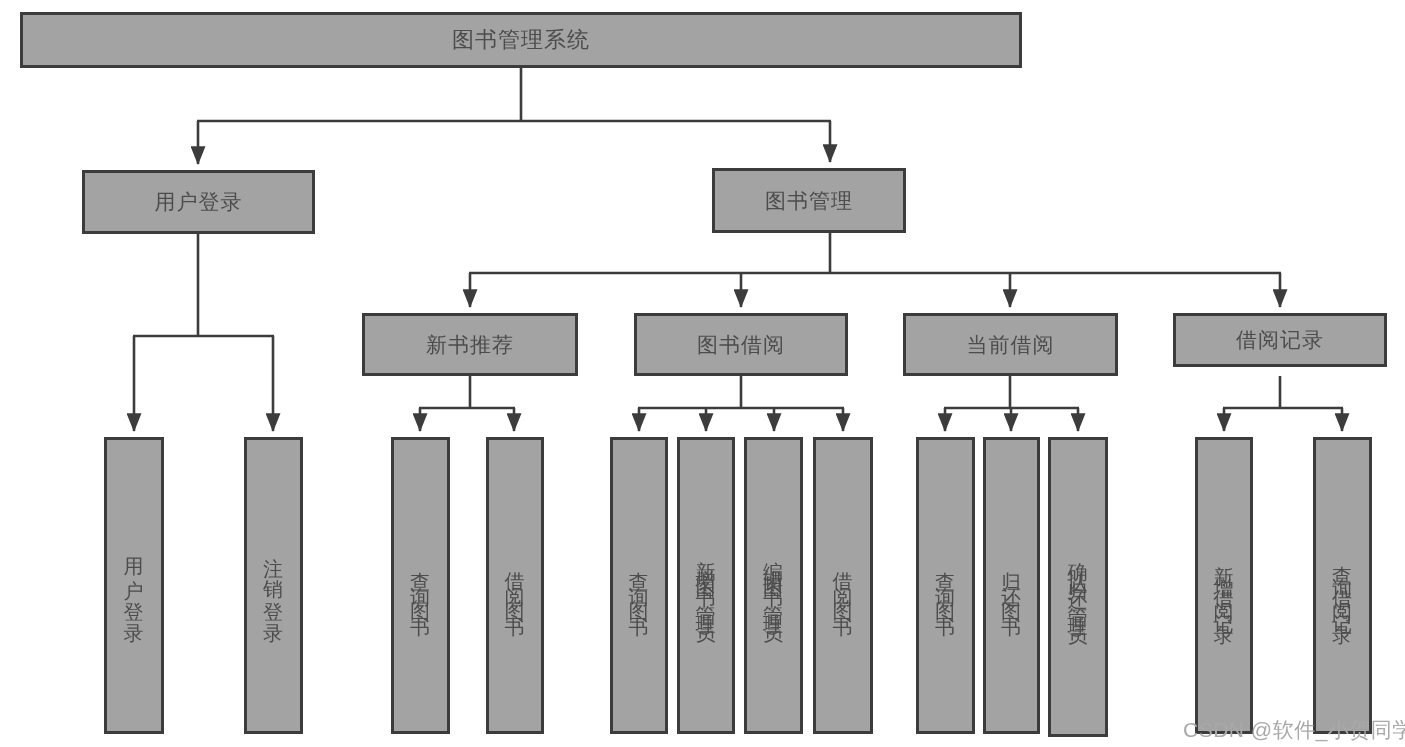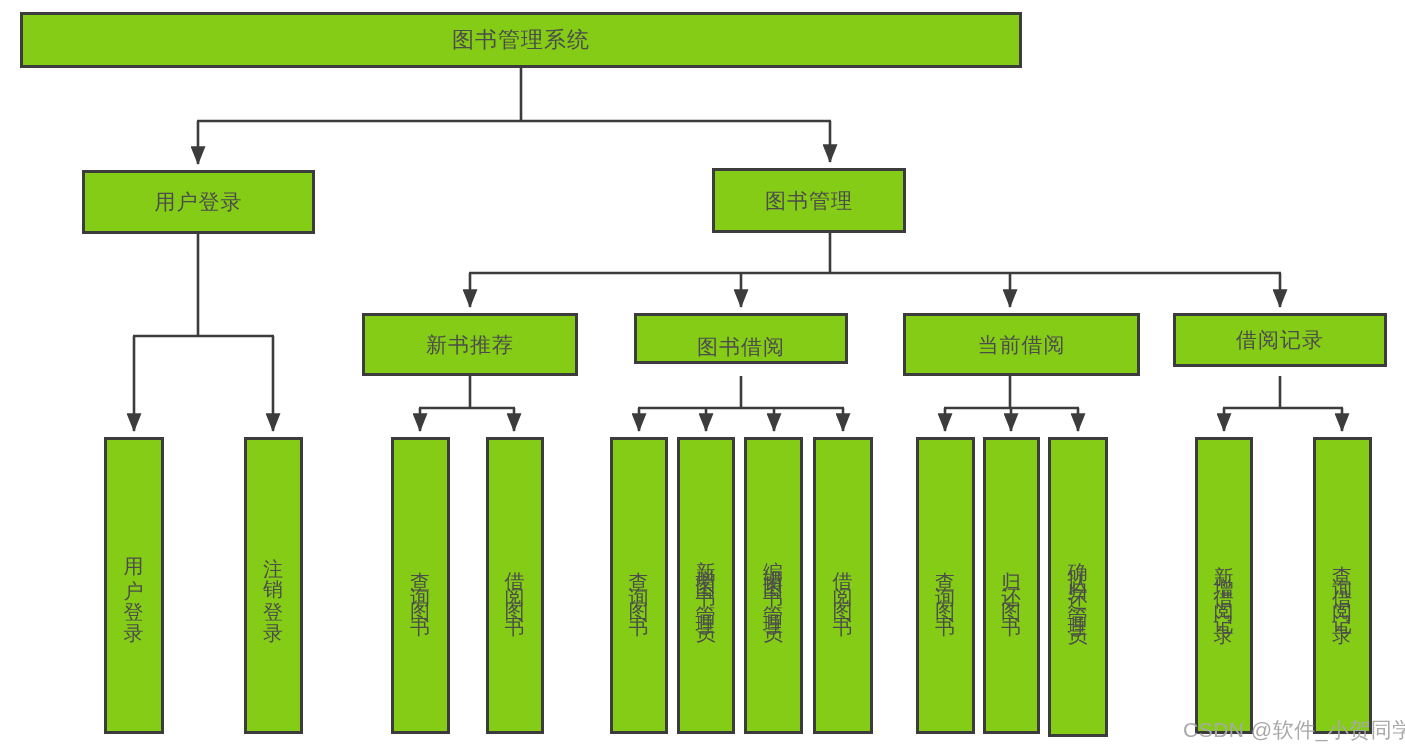--- a/index.html
+++ b/index.html
@@ -4,21 +4,21 @@
 <style>
   html,body{margin:0;padding:0;}
   body{
     width:1405px;height:747px;position:relative;overflow:hidden;
     background:#ffffff;
     font-family:"Liberation Sans", sans-serif;
   }
   .canvas{position:absolute;inset:0;width:1405px;height:747px;}
   svg.wires{position:absolute;left:0;top:0;pointer-events:none;}
   .node{
-    position:absolute;box-sizing:border-box;background:#84cc16;
+    position:absolute;box-sizing:border-box;background:#a3a3a3;
     border:3px solid #3c3c3c;
     display:flex;align-items:center;justify-content:center;
     color:#4c4c4c;
   }
   .h-node{font-size:21px;letter-spacing:1px;}
   .title-node{font-size:22px;}
   .v-node .vtext{
     writing-mode:vertical-rl;text-orientation:mixed;
     font-size:20px;line-height:1;white-space:nowrap;color:#4c4c4c;
   }
@@ -107,24 +107,24 @@
   <div class="node h-node" style="left:82px;top:170px;width:233px;height:64px;">
     <span>用户登录</span>
   </div>
   <div class="node h-node" style="left:712px;top:168px;width:194px;height:65px;">
     <span>图书管理</span>
   </div>
 
   <div class="node h-node" style="left:362px;top:313px;width:216px;height:63px;font-family:Liberation Serif, serif;">
     <span>新书推荐</span>
   </div>
-  <div class="node h-node" style="left:634px;top:313px;width:214px;height:51px;align-items:flex-end;">
+  <div class="node h-node" style="left:634px;top:313px;width:214px;height:63px;">
     <span>图书借阅</span>
   </div>
-  <div class="node h-node" style="left:903px;top:313px;width:237px;height:63px;">
+  <div class="node h-node" style="left:903px;top:313px;width:215px;height:63px;">
     <span>当前借阅</span>
   </div>
   <div class="node h-node" style="left:1173px;top:313px;width:214px;height:54px;">
     <span>借阅记录</span>
   </div>
 
   <div class="node v-node" style="left:104px;top:437px;width:60px;height:297px;">
     <span class="vtext sp-a">用户登录</span>
   </div>
   <div class="node v-node" style="left:244px;top:437px;width:59px;height:297px;">

